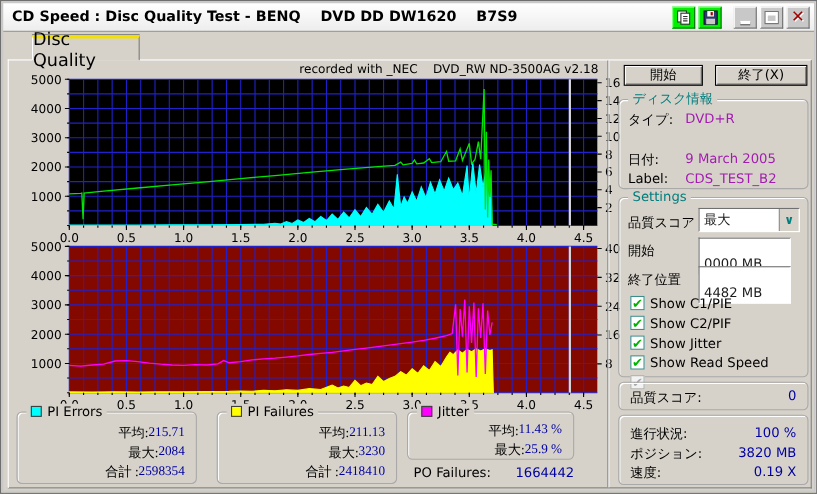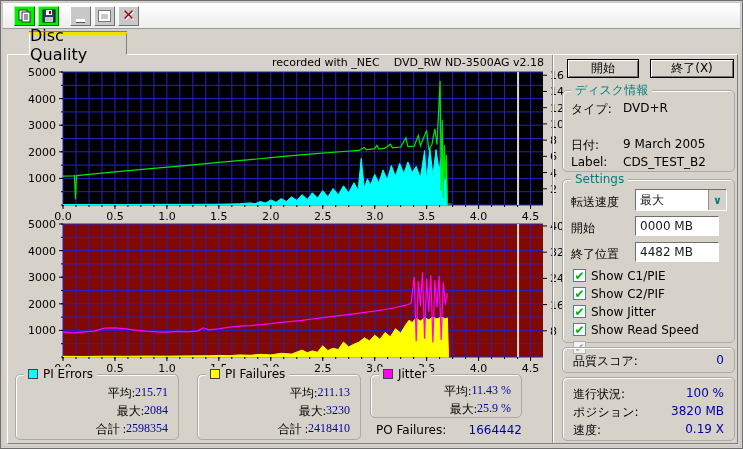--- a/index.html
+++ b/index.html
@@ -59,25 +59,25 @@
   .val { color:#0000a0; }
   
   .vsep { position:absolute; top:0; bottom:0; width:0; border-left:1px solid #909090; border-right:1px solid #fff; }
   .btn {
     position:absolute; height:19px; background:#d6d2ca; color:#000;
     border:1px solid #000; box-shadow:inset 1px 1px 0 #fff, inset -1px -1px 0 #707070;
     font-size:12px; display:flex; align-items:center; justify-content:center; cursor:default;
   }
   .row { position:absolute; left:8px; right:25px; display:flex; justify-content:flex-start; }
   .row .lbl { width:52px; }
-  .row .rval { color:#000000; }
+  .row .rval { color:#a21caf; }
   .row2 { position:absolute; left:10px; right:10px; display:flex; justify-content:space-between; }
   .field {
     position:absolute; background:#fff; border:1px solid; border-color:#707070 #fff #fff #707070;
-    font-size:12px; padding:2px 4px; color:#1a1a1a;
+    font-size:12px; padding:16px 4px; color:#1a1a1a;
   }
   .combo { display:flex; align-items:center; justify-content:space-between; padding:0; }
   .combo .ctext { padding:2px 4px; }
   .combo .cbtn {
     width:18px; height:100%; background:#d6d2ca; border-left:1px solid #909090;
     display:flex; align-items:center; justify-content:center; color:#007d7d; font-weight:bold; font-size:11px;
   }
   .cb { position:absolute; left:10px; display:flex; align-items:center; gap:5px; height:15px; }
   .cbbox {
     width:13px; height:13px; background:#fff; border:1px solid #3c8c8c;
@@ -87,20 +87,21 @@
   .cb.disabled .cblabel { color:#9a9a9a; }
   .cb.disabled .cbbox { border-color:#b0b0b0; background:#f2f2f2; }
   .cb.disabled .check { color:#a8a8a8; }
 </style>
 </head>
 <body>
 
 <div class="window">
 
   <div class="titlebar">
+    <span class="t-title">CD Speed : Disc Quality Test - BENQ    DVD DD DW1620    B7S9</span>
     <span class="tb-btn green">
       <svg width="13" height="14" viewBox="0 0 13 14">
         <rect x="1" y="1" width="8" height="10" fill="#fff" stroke="#303030"></rect>
         <rect x="4" y="3" width="8" height="10" fill="#fff" stroke="#303030"></rect>
         <line x1="6" y1="6" x2="10" y2="6" stroke="#303030"></line>
         <line x1="6" y1="8" x2="10" y2="8" stroke="#303030"></line>
         <line x1="6" y1="10" x2="10" y2="10" stroke="#303030"></line>
       </svg>
     </span>
     <span class="tb-btn green">
@@ -500,21 +501,21 @@
         </div>
       <div class="row" style="top:64px">
           <span class="lbl">Label:</span>
           <span class="rval">CDS_TEST_B2</span>
         </div>
     </div>
 
     <div class="gbox" style="left:554px;top:124px;width:173px;height:164px">
       <div class="gtitle">Settings</div>
       <div class="row" style="top:14px">
-          <span>転送速度</span>
+          <span>品質スコア</span>
         </div>
       <div class="field combo" style="left:72px;top:9px;width:92px;height:22px">
         <span class="ctext">最大</span>
         <span class="cbtn">∨</span>
       </div>
       <div class="row" style="top:40px">
           <span>開始</span>
         </div>
       <div class="field" style="left:72px;top:36px;width:84px;height:20px">0000 MB</div>
       <div class="row" style="top:66px">

